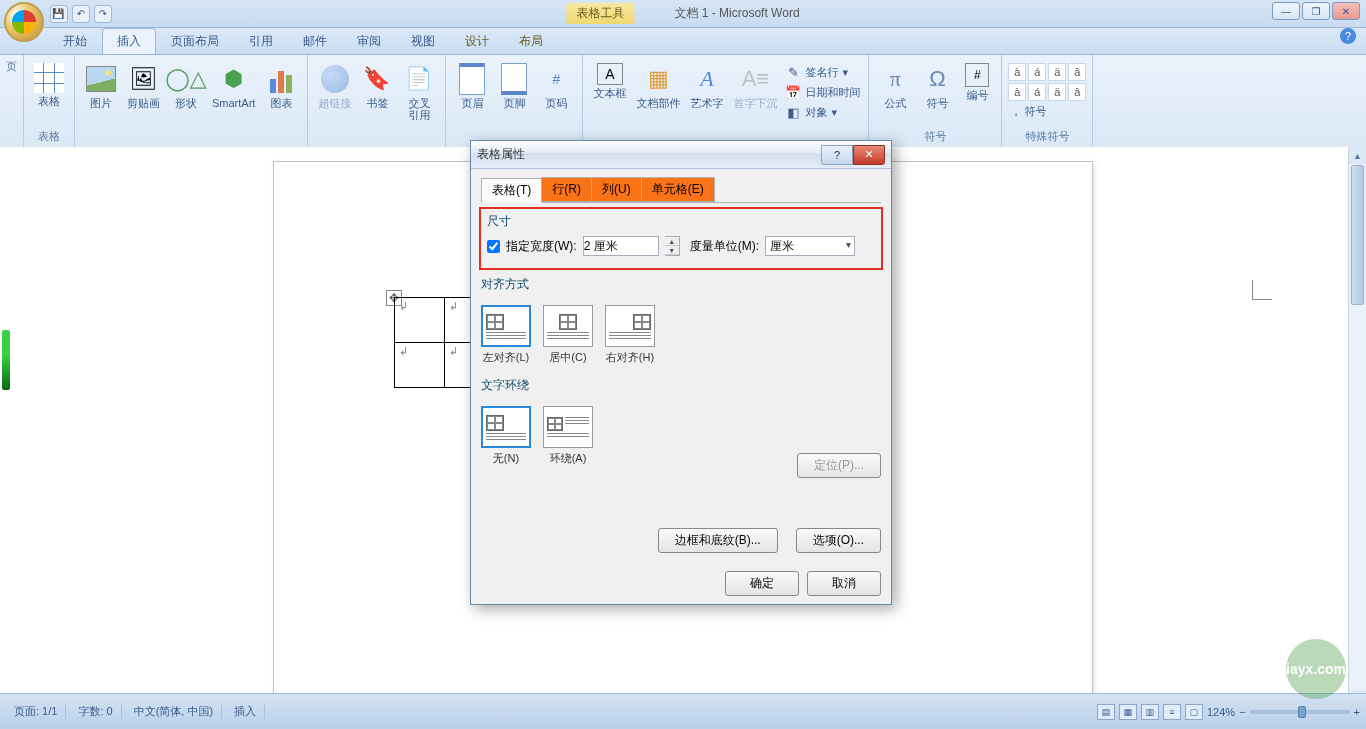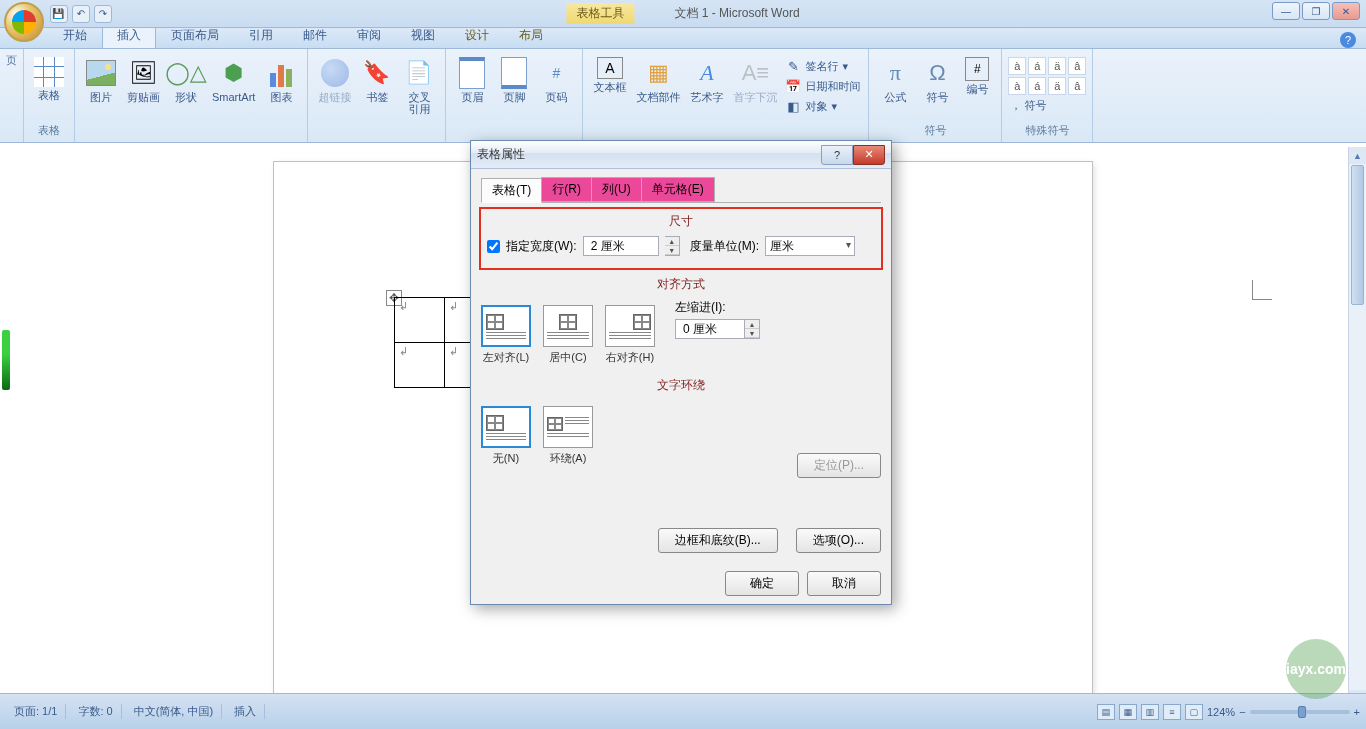--- a/index.html
+++ b/index.html
@@ -12,21 +12,21 @@
 .qat { margin-left: 50px; display: flex; gap: 4px; align-items: center; }
 .qat-btn { width: 18px; height: 18px; background: #e8f0fa; border: 1px solid #9fb8d8; border-radius: 3px; display:flex; align-items:center; justify-content:center; font-size:10px; color:#3a5a8a; }
 .title-center { position: absolute; left: 50%; transform: translateX(-50%); display: flex; gap: 40px; align-items: center; font-size: 12px; color: #3a4a6a; }
 .title-main { color: #555; }
 .contextual-tab { background: linear-gradient(#f8e8a0,#f0d870); padding: 2px 10px; border-radius: 3px 3px 0 0; color:#6a5a1a; }
 .win-controls { position: absolute; right: 6px; top: 2px; display: flex; gap: 2px; }
 .win-btn { width: 28px; height: 18px; border: 1px solid #7a9ac8; background: linear-gradient(#f0f5fc,#d8e6f5); border-radius: 3px; display:flex; align-items:center; justify-content:center; font-size:10px; color:#3a5a8a; }
 .win-btn.close { background: linear-gradient(#f5c0b8,#e89a90); }
 
 
-.tabstrip { height: 21px; background: linear-gradient(#dce9f8,#c8ddf2); display: flex; align-items: flex-end; padding-left: 48px; border-bottom: 1px solid #9db8d8; }
+.tabstrip { height: 27px; background: linear-gradient(#dce9f8,#c8ddf2); display: flex; padding-left: 48px; border-bottom: 1px solid #9db8d8; }
 .tab { padding: 4px 14px; font-size: 12px; color: #3a5a8a; cursor: pointer; border: 1px solid transparent; border-bottom: none; }
 .tab.active { background: #eaf2fb; border-color: #9db8d8; border-radius: 4px 4px 0 0; }
 .tab.context1 { color: #6a5a1a; }
 .help-icon { margin-left: auto; margin-right: 10px; width:16px; height:16px; border-radius:50%; background:#4a8ae0; color:#fff; display:flex; align-items:center; justify-content:center; font-size:11px; }
 
 
 .ribbon { height: 94px; background: linear-gradient(#eaf2fb,#dae8f6); border-bottom: 1px solid #9db8d8; display: flex; }
 .rgroup { border-right: 1px solid #b5cce5; padding: 2px 6px; display: flex; flex-direction: column; }
 .rgroup-content { flex: 1; display: flex; align-items: flex-start; gap: 2px; padding-top: 4px; }
 .rgroup-label { text-align: center; font-size: 11px; color: #5a7aa0; padding: 2px 0; }
@@ -75,27 +75,27 @@
 
 .dialog { position: absolute; top: 140px; left: 470px; width: 422px; background: #f0f0f0; border: 1px solid #6a8ab0; box-shadow: 4px 4px 14px rgba(0,0,0,0.35); }
 .dlg-title { height: 28px; background: linear-gradient(#fdfdfe,#e4ecf7 45%,#d4e0f0 46%,#e4ecf7); display: flex; align-items: center; padding: 0 6px; font-size: 12px; color: #333; border-bottom: 1px solid #b0c0d6;}
 .dlg-title-text { flex: 1; }
 .dlg-title-btns { display: flex; }
 .dlg-tbtn { width: 32px; height: 20px; display:flex; align-items:center; justify-content:center; border:1px solid #8aa0c0; font-size:11px; color:#333;}
 .dlg-tbtn.help{background:linear-gradient(#eaf0fa,#c8d8ec); border-radius:0 0 0 3px;}
 .dlg-tbtn.close{background:linear-gradient(#e88a78,#c43a2a); color:#fff; border-color:#8a3020; border-radius:0 0 3px 0;}
 .dlg-body { padding: 8px 10px 10px; }
 .dlg-tabs { display: flex; border-bottom: 1px solid #b0b0b0; margin-bottom: 8px; gap:0;}
-.dlg-tab { padding: 3px 10px; border: 1px solid #b0b0b0; background: #ec4899; font-size: 12px; margin-right:-1px; position:relative; }
+.dlg-tab { padding: 3px 10px; border: 1px solid #b0b0b0; background: #f97316; font-size: 12px; margin-right:-1px; position:relative; }
 .dlg-tab.active { background: #fcfcfc; border-bottom-color:#fcfcfc; top:1px;}
-.fieldset-label { font-size: 12px; color: #7f1d1d; margin-bottom: 6px; text-align: center; }
+.fieldset-label { font-size: 12px; color: #0c4a6e; margin-bottom: 6px; }
 .red-box { border: 2px solid #e03020; padding: 4px 6px; margin: -4px -2px 6px; }
 .row { display: flex; align-items: center; gap: 6px; font-size: 12px; margin-bottom: 8px; }
 .chk { width: 13px; height: 13px; }
-.numinput { width: 76px; height: 20px; border: 1px solid #aab; padding: 1px 7px; font-size: 12px; }
+.numinput { width: 76px; height: 20px; border: 1px solid #aab; padding: 1px 0; font-size: 12px; }
 .spinner { display:flex; flex-direction:column; border:1px solid #aab; border-left:none;}
 .spinner div{width:14px;height:9px;background:#eee;display:flex;align-items:center;justify-content:center;font-size:7px;color:#555;border-bottom:1px solid #ccc;}
 .select { height: 20px; border: 1px solid #aab; padding: 1px 18px 1px 4px; font-size: 12px; min-width: 90px; position: relative; background:#fff;}
 .select::after{content:"▾"; position:absolute; right:3px; top:2px; font-size:10px; color:#555;}
 .align-group { display: flex; gap: 12px; margin: 6px 0 12px; }
 .align-item { text-align: center; }
 .align-box { width: 50px; height: 42px; border: 1px solid #999; background: #fff; display: flex; flex-direction:column; align-items: center; justify-content: center; padding:3px; gap:2px;}
 .align-box.selected { border: 2px solid #2a8ad8; }
 .align-tbl{width:18px;height:16px;border:1px solid #666; display:grid; grid-template:repeat(2,1fr)/repeat(2,1fr);}
 .align-tbl span{border:0.5px solid #888;}
@@ -426,31 +426,20 @@
               </div>
               <div class="align-lines">
                 <span></span>
                 <span></span>
                 <span></span>
               </div>
             </div>
           <div class="align-caption">右对齐(H)</div>
         </div>
       </div>
-      <div>
-        <div style="font-size:12px;margin-bottom:3px">左缩进(I):</div>
-        <div style="display:flex">
-          <input class="numinput
-  " style="width: 70px;" value="0 厘米">
-          <div class="spinner">
-              <div>▲</div>
-              <div>▼</div>
-            </div>
-        </div>
-      </div>
     </div>
 
     <div class="fieldset-label">文字环绕</div>
     <div style="display:flex; justify-content:space-between; align-items:flex-end">
       <div class="align-group">
         <div class="align-item">
           <div class="align-box selected">
               <div style="align-self:flex-start">
                 <div class="align-tbl">
                   <span></span>

